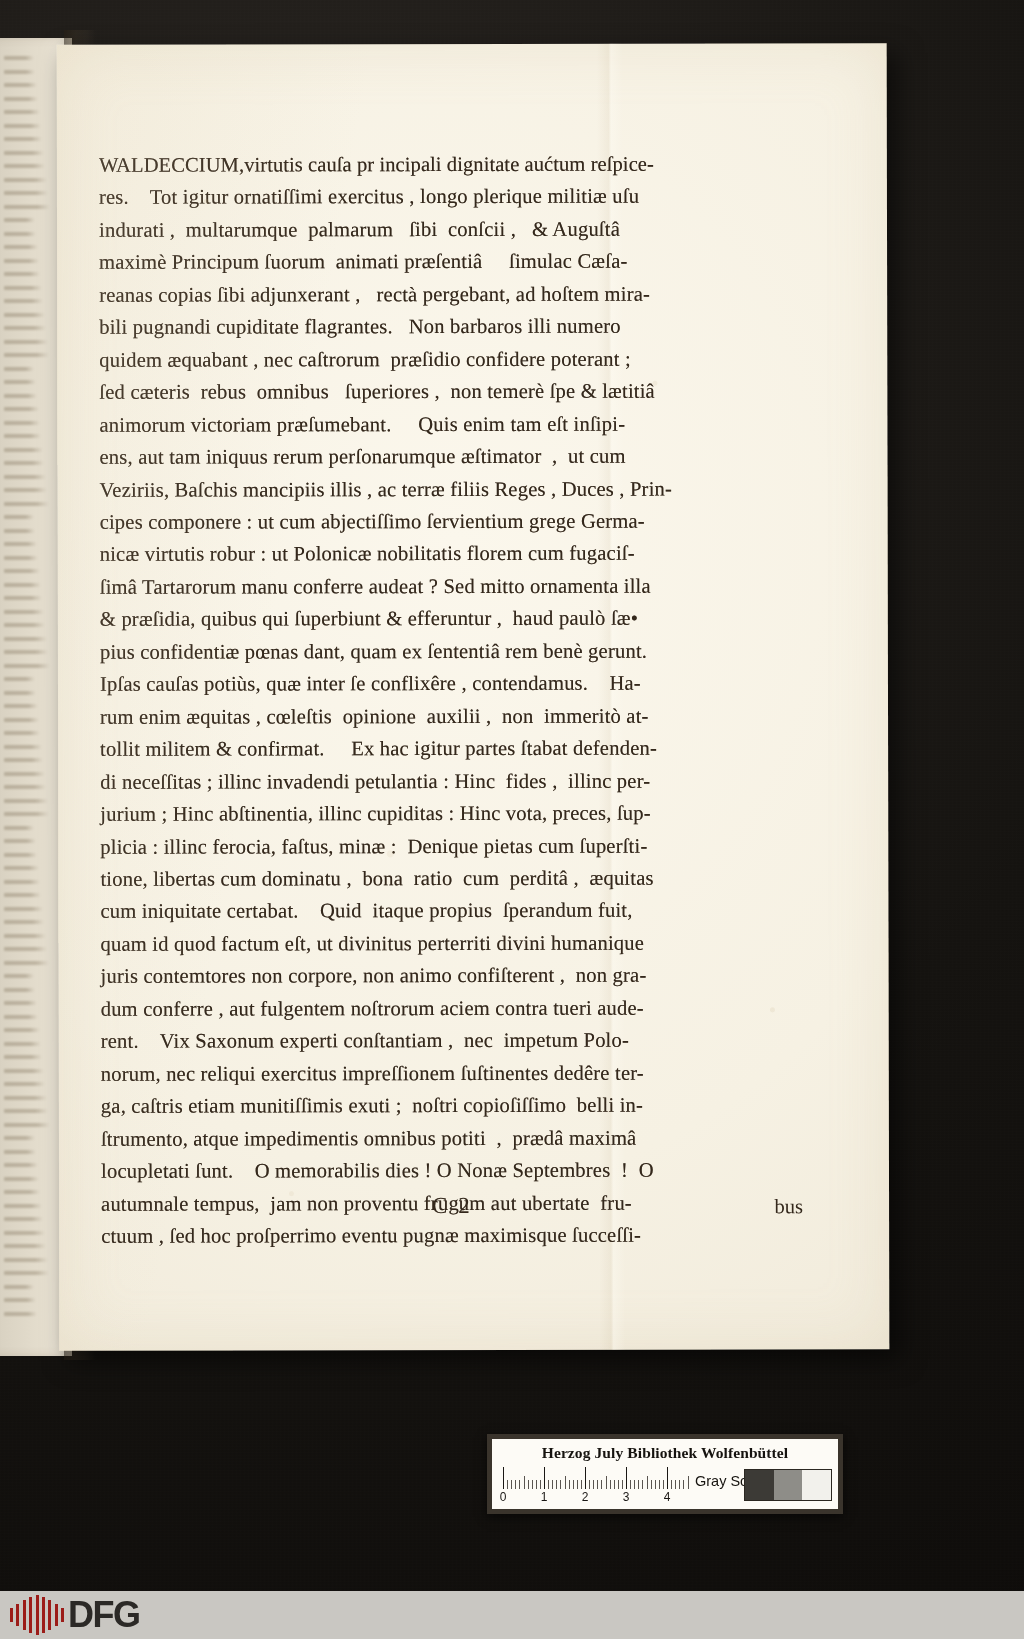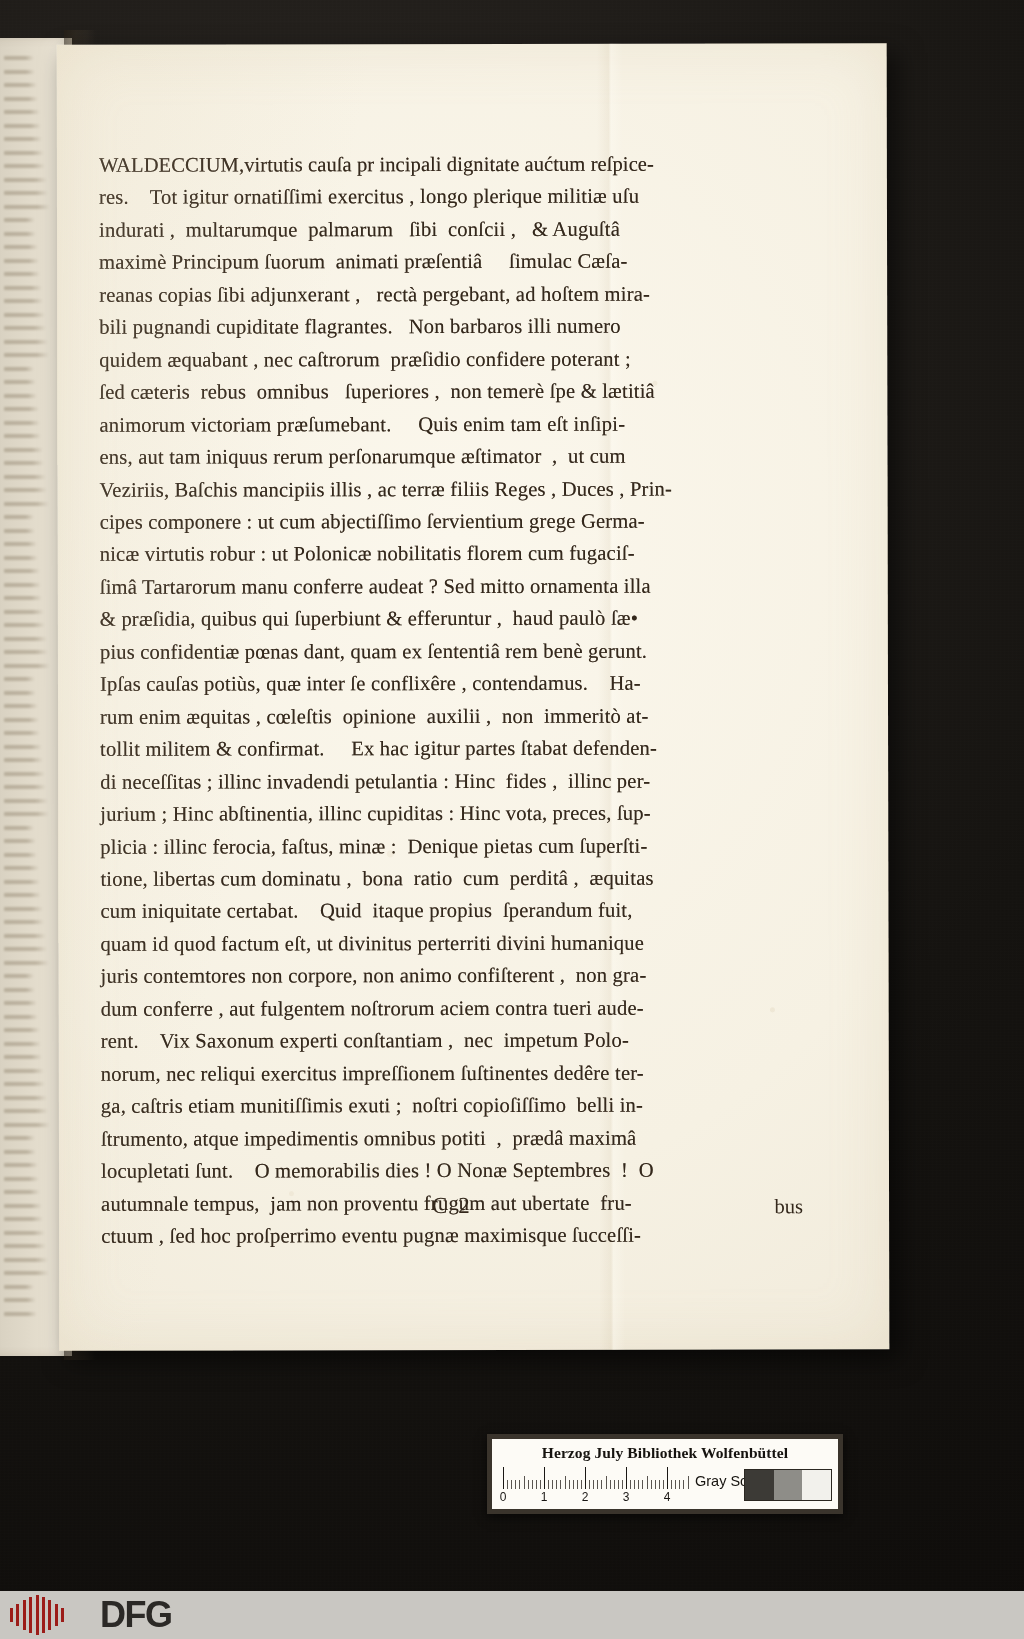--- a/index.html
+++ b/index.html
@@ -289,21 +289,20 @@
     letter-spacing: -.2px;
   }
   .dfg {
     flex: 0 0 auto;
     font-family: "Liberation Sans", sans-serif;
     font-weight: 700;
     font-size: 36px;
     color: #2b2926;
     letter-spacing: -1.5px;
     padding-right: 2px;
-    margin-left: 32px;
   }
 </style>
 </head>
 <body>
 
 <div id="scan">
 
   <div class="bed"></div>
   <div class="bed-grain"></div>
 

